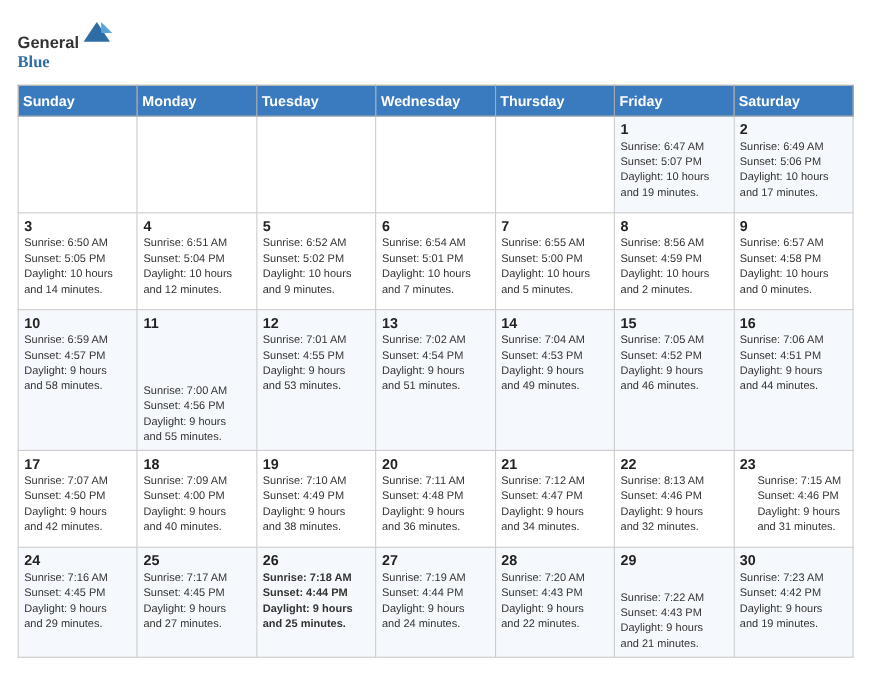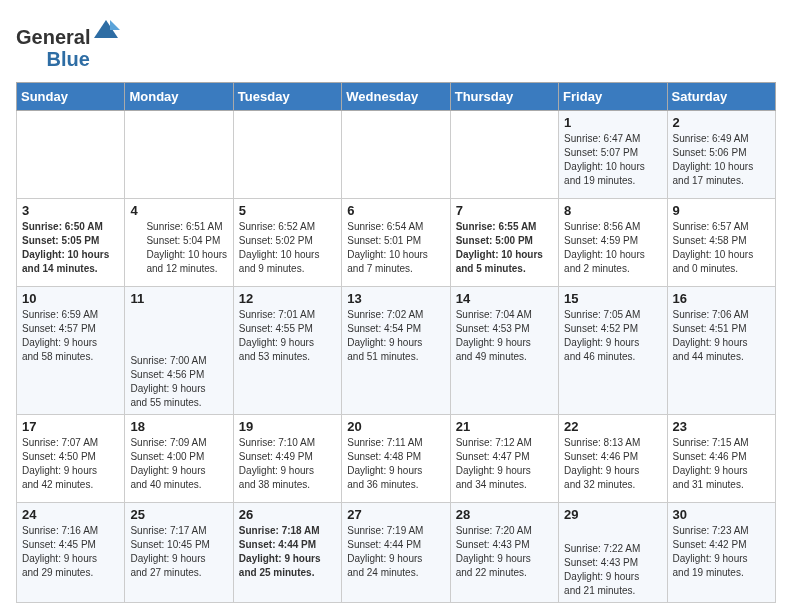--- a/index.html
+++ b/index.html
@@ -14,21 +14,21 @@
       display: flex;
       justify-content: space-between;
       align-items: flex-start;
       margin-bottom: 12px;
     }
     .logo {
       display: flex;
       align-items: center;
     }
     .logo-text {
-      font-size: 20px;
+      font-size: 15px;
       font-weight: bold;
       line-height: 1.1;
     }
     .logo-general { color: #333; }
     .logo-blue { color: #2e6da4; }
     .logo-icon {
       width: 28px;
       height: 28px;
       margin-left: 2px;
     }
@@ -93,21 +93,21 @@
   <div class="logo">
     <div>
       <div style="display:flex;align-items:center;">
         <span class="logo-text">
           <span class="logo-general">General</span><svg class="logo-icon" viewBox="0 0 28 28">
               <polygon points="14,4 26,22 2,22" fill="#2e6da4"></polygon>
               <polygon points="18,4 28,14 18,14" fill="#5ba3d9"></polygon>
             </svg>
         </span>
       </div>
-      <div style="display:flex;justify-content:center;">
+      <div style="display:flex;justify-content:flex-start;font-family:Liberation Serif, serif;">
         <span class="logo-text logo-blue">Blue</span>
       </div>
     </div>
   </div>
   <div class="title-block">
     <div class="month-title"></div>
     <div class="location"></div>
   </div>
 </div>
 
@@ -141,49 +141,49 @@
           <span class="day-num">2</span>
           <div class="day-info" style="white-space: pre-line;">Sunrise: 6:49 AM
 Sunset: 5:06 PM
 Daylight: 10 hours
 and 17 minutes.</div>
         </td>
       </tr>
       <tr>
         <td>
           <span class="day-num">3</span>
-          <div class="day-info" style="white-space: pre-line; font-weight: bold;">Sunrise: 6:50 AM
+          <div class="day-info" style="white-space: pre-line;">Sunrise: 6:50 AM
 Sunset: 5:05 PM
 Daylight: 10 hours
 and 14 minutes.</div>
         </td>
         <td>
           <span class="day-num">4</span>
-          <div class="day-info" style="white-space: pre-line; margin-left: 16px;">Sunrise: 6:51 AM
+          <div class="day-info" style="white-space: pre-line;">Sunrise: 6:51 AM
 Sunset: 5:04 PM
 Daylight: 10 hours
 and 12 minutes.</div>
         </td>
         <td>
           <span class="day-num">5</span>
           <div class="day-info" style="white-space: pre-line;">Sunrise: 6:52 AM
 Sunset: 5:02 PM
 Daylight: 10 hours
 and 9 minutes.</div>
         </td>
         <td>
           <span class="day-num">6</span>
           <div class="day-info" style="white-space: pre-line;">Sunrise: 6:54 AM
 Sunset: 5:01 PM
 Daylight: 10 hours
 and 7 minutes.</div>
         </td>
         <td>
           <span class="day-num">7</span>
-          <div class="day-info" style="white-space: pre-line; font-weight: bold;">Sunrise: 6:55 AM
+          <div class="day-info" style="white-space: pre-line;">Sunrise: 6:55 AM
 Sunset: 5:00 PM
 Daylight: 10 hours
 and 5 minutes.</div>
         </td>
         <td>
           <span class="day-num">8</span>
           <div class="day-info" style="white-space: pre-line;">Sunrise: 8:56 AM
 Sunset: 4:59 PM
 Daylight: 10 hours
 and 2 minutes.</div>
@@ -285,38 +285,38 @@
         </td>
         <td>
           <span class="day-num">22</span>
           <div class="day-info" style="white-space: pre-line;">Sunrise: 8:13 AM
 Sunset: 4:46 PM
 Daylight: 9 hours
 and 32 minutes.</div>
         </td>
         <td>
           <span class="day-num">23</span>
-          <div class="day-info" style="white-space: pre-line;">Sunrise: 7:15 AM
+          <div class="day-info" style="white-space: pre-line; margin-left: 16px;">Sunrise: 7:15 AM
 Sunset: 4:46 PM
 Daylight: 9 hours
 and 31 minutes.</div>
         </td>
       </tr>
       <tr>
         <td>
           <span class="day-num">24</span>
           <div class="day-info" style="white-space: pre-line;">Sunrise: 7:16 AM
 Sunset: 4:45 PM
 Daylight: 9 hours
 and 29 minutes.</div>
         </td>
         <td>
           <span class="day-num">25</span>
           <div class="day-info" style="white-space: pre-line;">Sunrise: 7:17 AM
-Sunset: 10:45 PM
+Sunset: 4:45 PM
 Daylight: 9 hours
 and 27 minutes.</div>
         </td>
         <td>
           <span class="day-num">26</span>
           <div class="day-info" style="white-space: pre-line; font-weight: bold;">Sunrise: 7:18 AM
 Sunset: 4:44 PM
 Daylight: 9 hours
 and 25 minutes.</div>
         </td>

